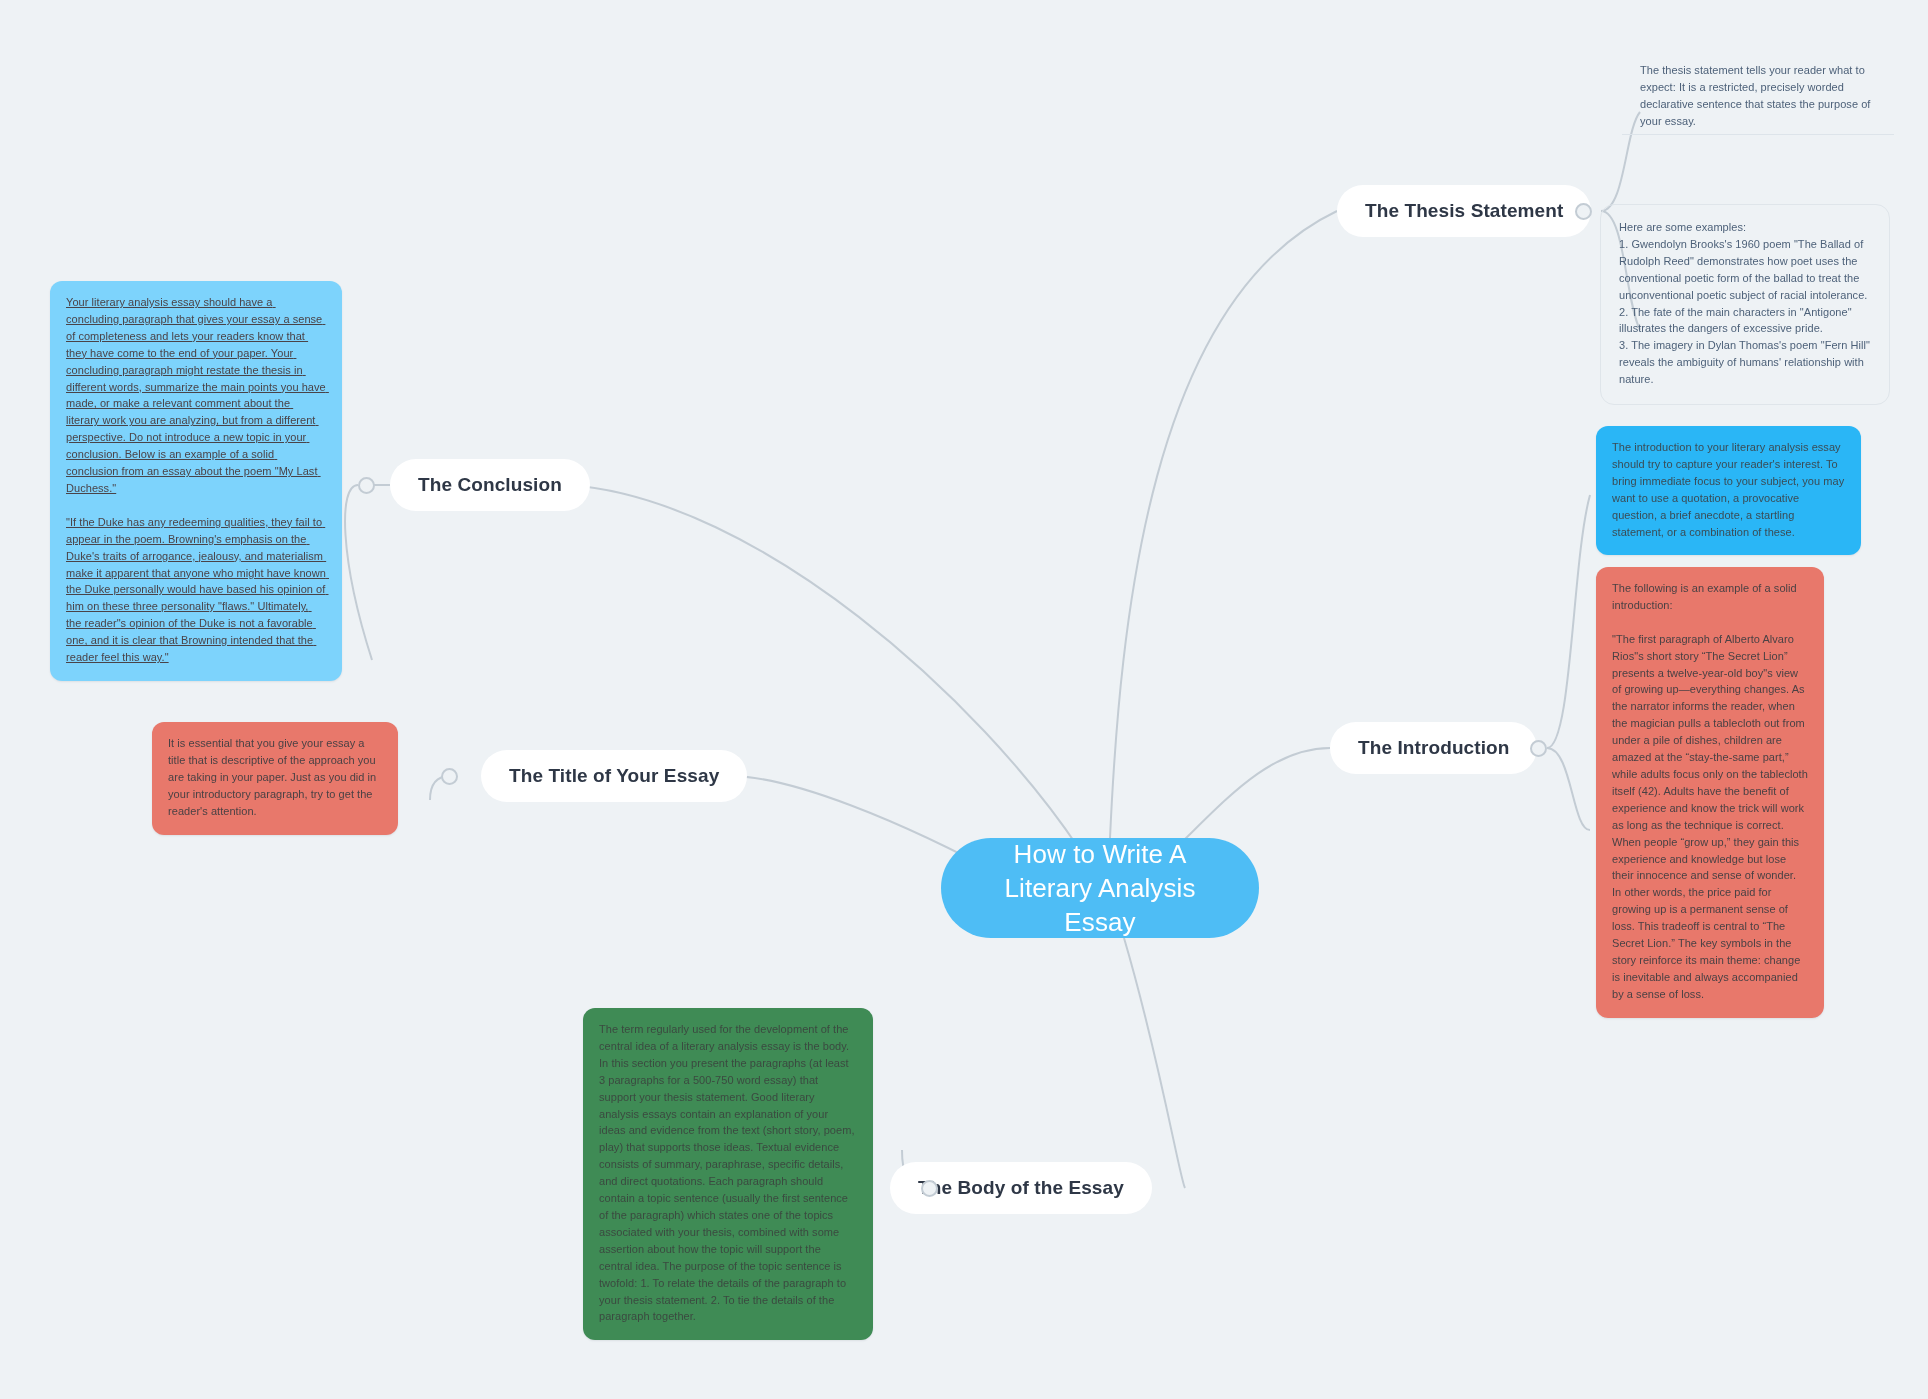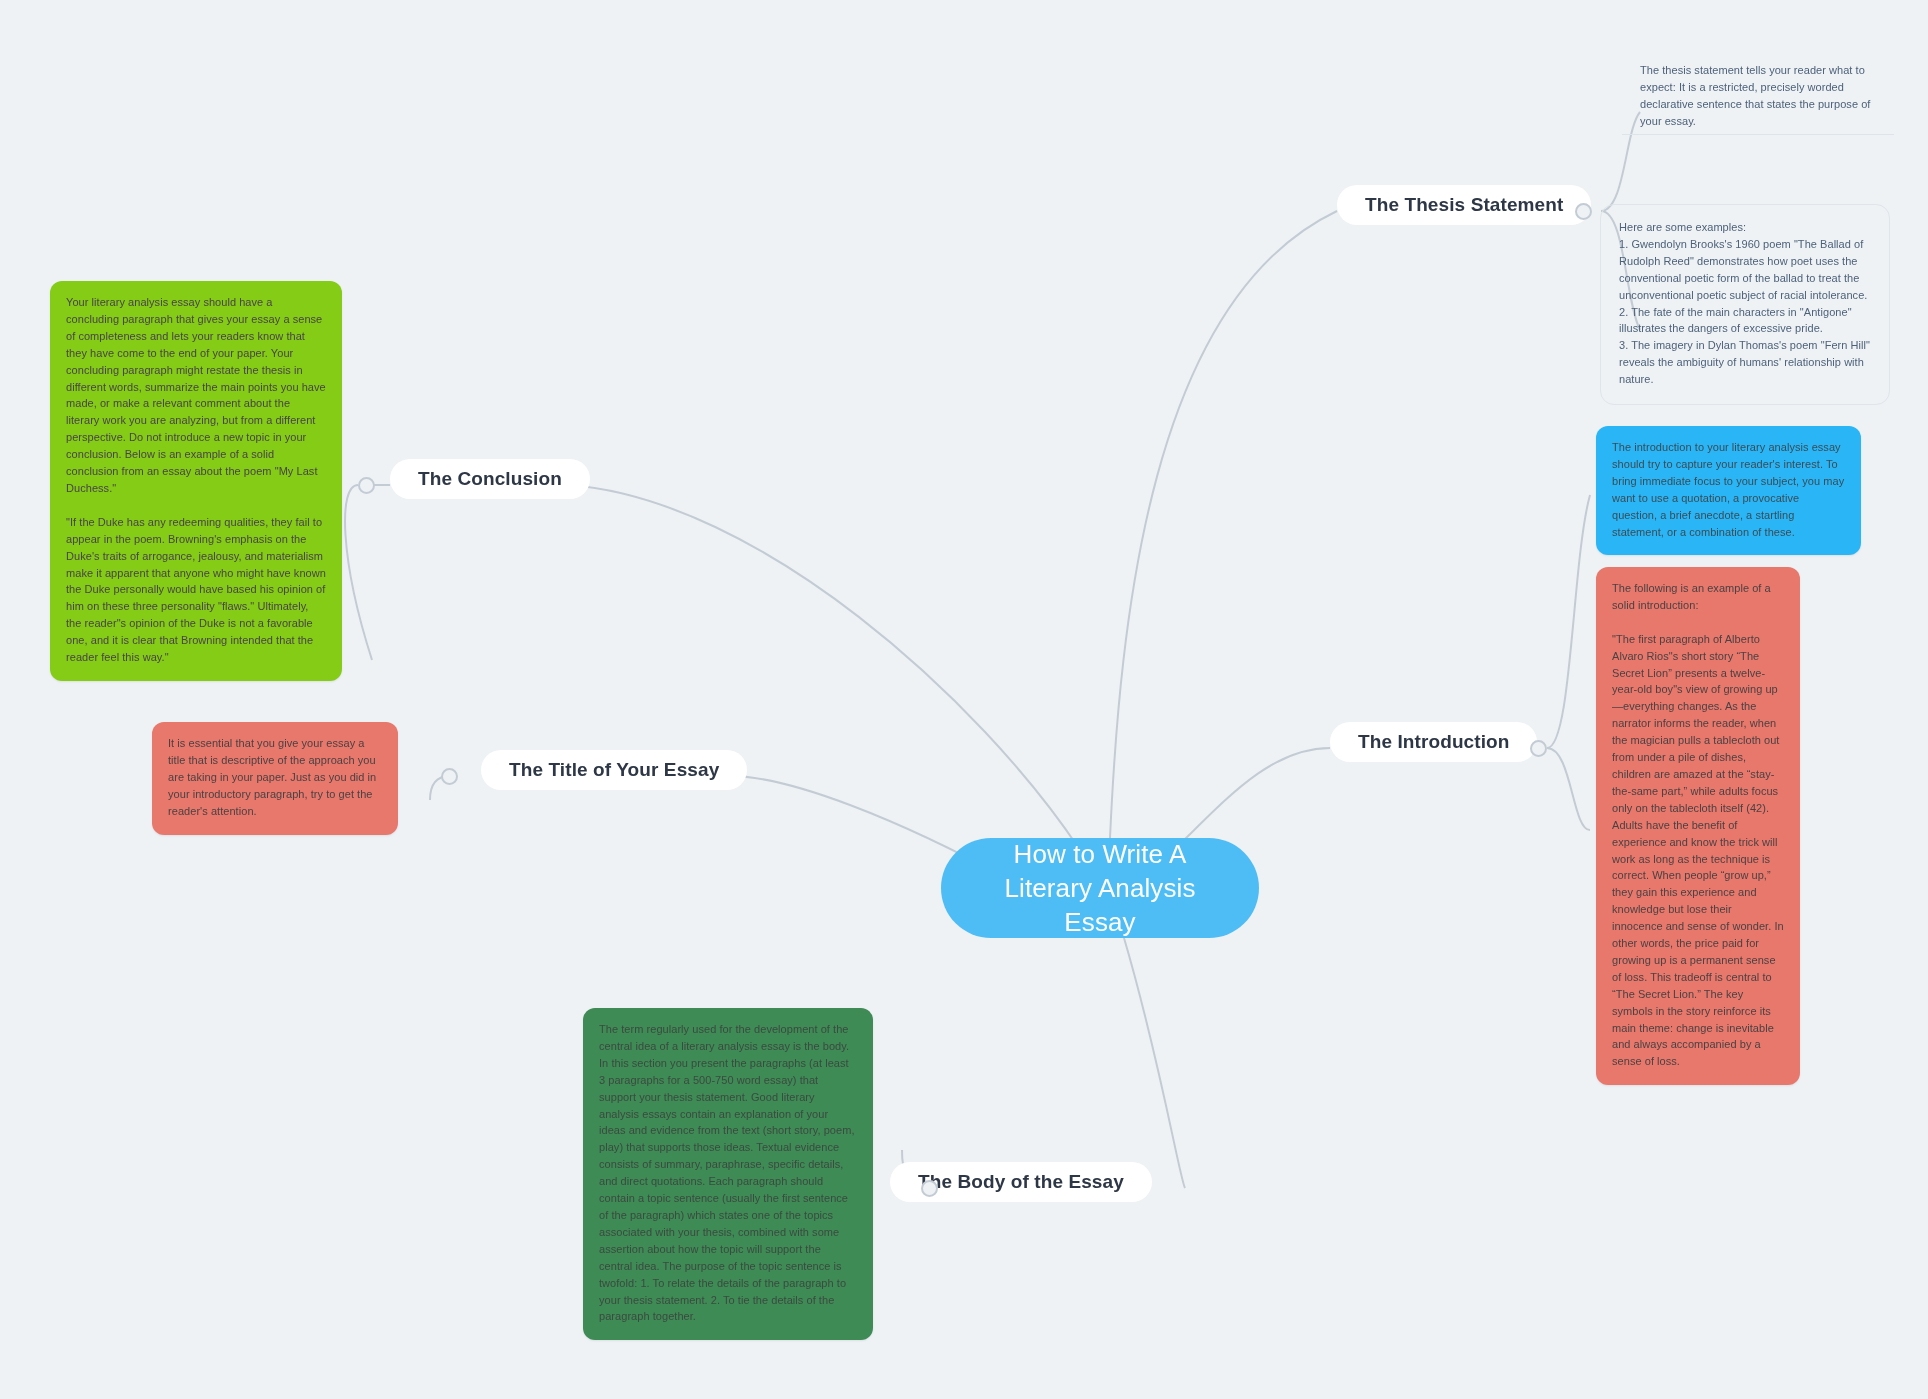--- a/index.html
+++ b/index.html
@@ -51,21 +51,21 @@
     letter-spacing: 0.1px;
     box-sizing: border-box;
     padding: 0 26px;
   }
 
   
   .topic {
     position: absolute;
     background: #ffffff;
     border-radius: 34px;
-    height: 40px;
+    height: 52px;
     display: flex;
     align-items: center;
     justify-content: center;
     color: #2e3746;
     font-size: 19px;
     font-weight: bold;
     letter-spacing: 0.1px;
     padding: 0 28px;
     box-sizing: border-box;
     white-space: nowrap;
@@ -104,21 +104,21 @@
     padding: 14px 18px 16px 18px;
     border: 1px solid #dfe5ea;
     border-radius: 14px;
   }
   .note.tinted {
     color: #494f57;
     padding: 13px 16px 15px 16px;
     box-shadow: 0 1px 2px rgba(60,70,85,0.10);
   }
 
-  .pink   { background: #84cc16; }
+  .pink   { background: #7dd3fc; text-decoration: underline; }
   .salmon { background: #e8786b; }
   .cyan   { background: #2ab6f6; }
   .green  { background: #3f8b55; }
 
   .note.green { color: #3b4a40; }
   .note.cyan  { color: #3a4c56; }
   .note.salmon{ color: #4a4144; }
   .note.pink  { color: #4a4348; }
 
   
@@ -201,21 +201,21 @@
   <div class="note plain" style="left:1622px; top:48px; width:272px;">The thesis statement tells your reader what to expect: It is a restricted, precisely worded declarative sentence that states the purpose of your essay.</div>
   <div class="hairline" style="left:1622px; top:134px; width:272px;"></div>
 
   <div class="note plain-bordered" style="left:1600px; top:156px; width:290px;margin-top:48px;">Here are some examples:
 1. Gwendolyn Brooks's 1960 poem "The Ballad of Rudolph Reed" demonstrates how poet uses the conventional poetic form of the ballad to treat the unconventional poetic subject of racial intolerance.
 2. The fate of the main characters in "Antigone" illustrates the dangers of excessive pride.
 3. The imagery in Dylan Thomas's poem "Fern Hill" reveals the ambiguity of humans' relationship with nature.</div>
 
   <div class="note tinted cyan" style="left:1596px; top:426px; width:265px;padding-left:16px;">The introduction to your literary analysis essay should try to capture your reader's interest. To bring immediate focus to your subject, you may want to use a quotation, a provocative question, a brief anecdote, a startling statement, or a combination of these.</div>
 
-  <div class="note tinted salmon" style="left:1596px; top:567px; width:204px;">The following is an example of a solid introduction:
+  <div class="note tinted salmon" style="left:1596px; top:567px; width:228px;">The following is an example of a solid introduction:
 
 "The first paragraph of Alberto Alvaro Rios"s short story “The Secret Lion” presents a twelve-year-old boy"s view of growing up—everything changes. As the narrator informs the reader, when the magician pulls a tablecloth out from under a pile of dishes, children are amazed at the “stay-the-same part,” while adults focus only on the tablecloth itself (42). Adults have the benefit of experience and know the trick will work as long as the technique is correct. When people “grow up,” they gain this experience and knowledge but lose their innocence and sense of wonder. In other words, the price paid for growing up is a permanent sense of loss. This tradeoff is central to “The Secret Lion.” The key symbols in the story reinforce its main theme: change is inevitable and always accompanied by a sense of loss.</div>
 
   <div class="note tinted pink" style="left:50px; top:281px; width:292px;">Your literary analysis essay should have a concluding paragraph that gives your essay a sense of completeness and lets your readers know that they have come to the end of your paper. Your concluding paragraph might restate the thesis in different words, summarize the main points you have made, or make a relevant comment about the literary work you are analyzing, but from a different perspective. Do not introduce a new topic in your conclusion. Below is an example of a solid conclusion from an essay about the poem "My Last Duchess."
 
 "If the Duke has any redeeming qualities, they fail to appear in the poem. Browning's emphasis on the Duke's traits of arrogance, jealousy, and materialism make it apparent that anyone who might have known the Duke personally would have based his opinion of him on these three personality "flaws." Ultimately, the reader"s opinion of the Duke is not a favorable one, and it is clear that Browning intended that the reader feel this way."</div>
 
   <div class="note tinted salmon" style="left:152px; top:722px; width:246px;">It is essential that you give your essay a title that is descriptive of the approach you are taking in your paper. Just as you did in your introductory paragraph, try to get the reader's attention.</div>
 
   <div class="note tinted green" style="left:583px; top:1008px; width:290px;">The term regularly used for the development of the central idea of a literary analysis essay is the body. In this section you present the paragraphs (at least 3 paragraphs for a 500-750 word essay) that support your thesis statement. Good literary analysis essays contain an explanation of your ideas and evidence from the text (short story, poem, play) that supports those ideas. Textual evidence consists of summary, paraphrase, specific details, and direct quotations. Each paragraph should contain a topic sentence (usually the first sentence of the paragraph) which states one of the topics associated with your thesis, combined with some assertion about how the topic will support the central idea. The purpose of the topic sentence is twofold: 1. To relate the details of the paragraph to your thesis statement. 2. To tie the details of the paragraph together.</div>

